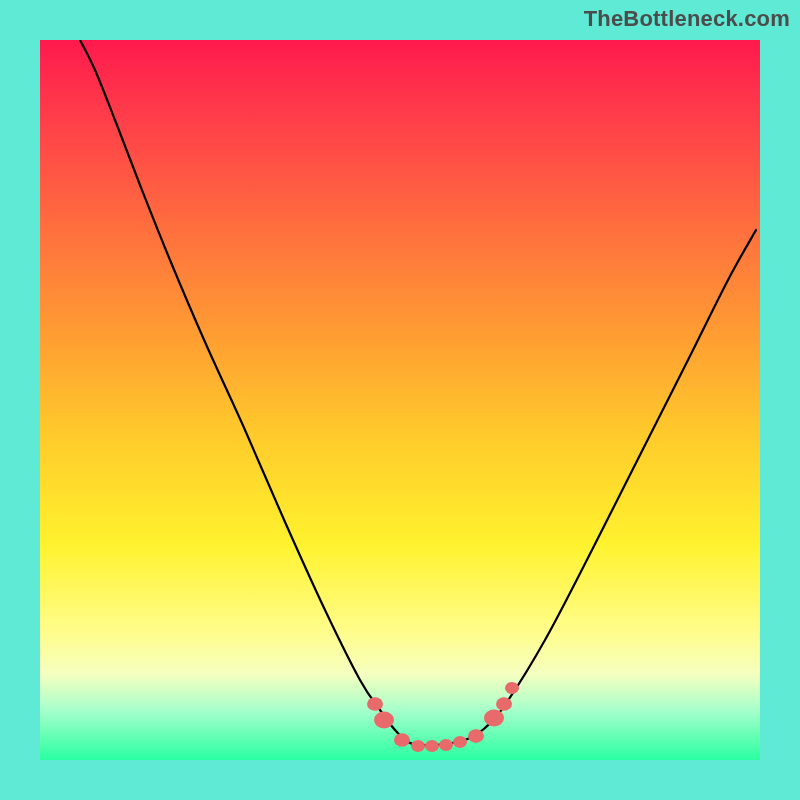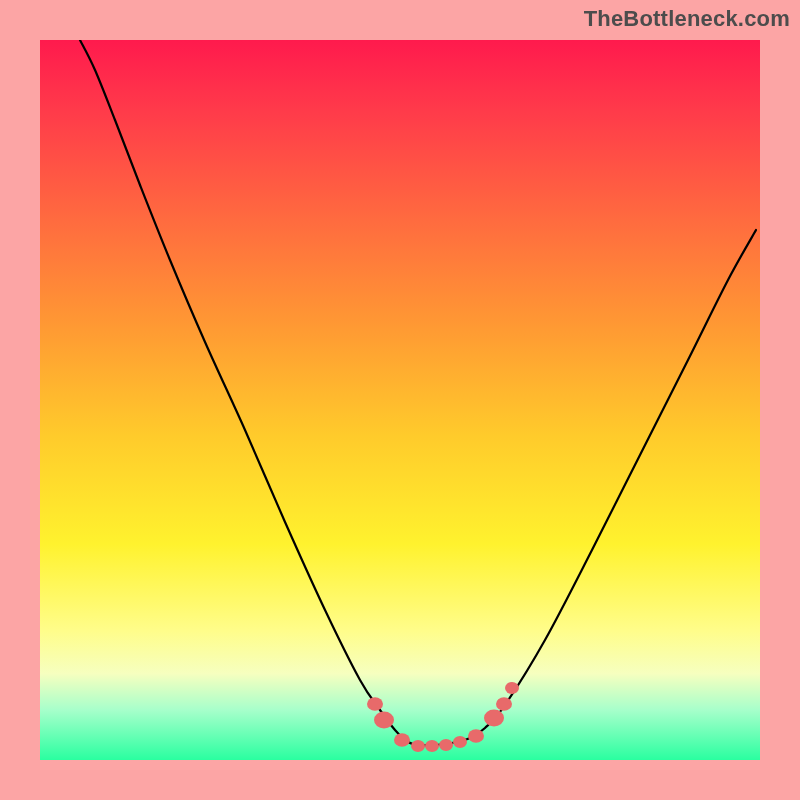--- a/index.html
+++ b/index.html
@@ -8,21 +8,21 @@
     width: 800px;
     height: 800px;
     overflow: hidden;
     background: #000;
     font-family: Arial, Helvetica, sans-serif;
   }
   .frame {
     position: relative;
     width: 800px;
     height: 800px;
-    background: #fca5a5;
+    background: #5eead4;
   }
   .plot-area {
     position: absolute;
     left: 40px;
     top: 40px;
     width: 720px;
     height: 720px;
     overflow: hidden;
     
     background: linear-gradient(

